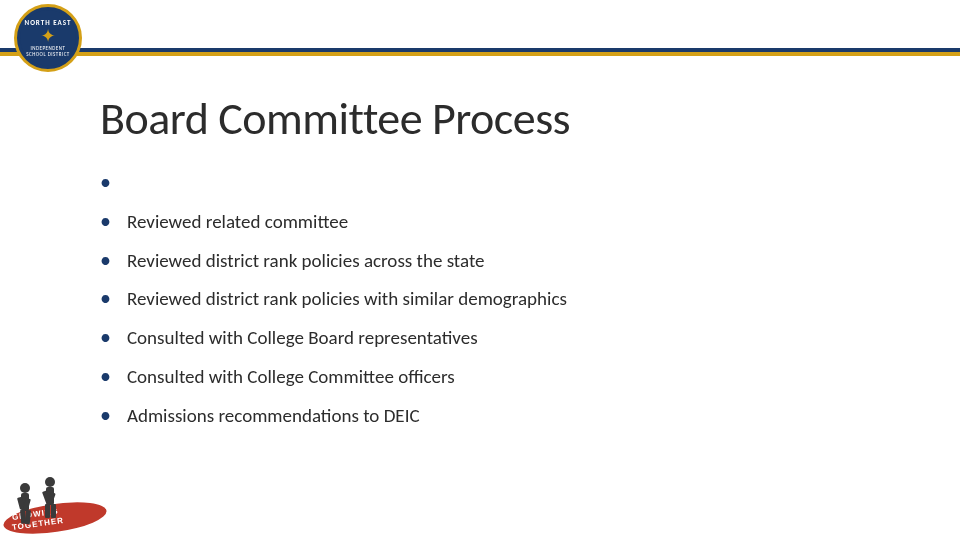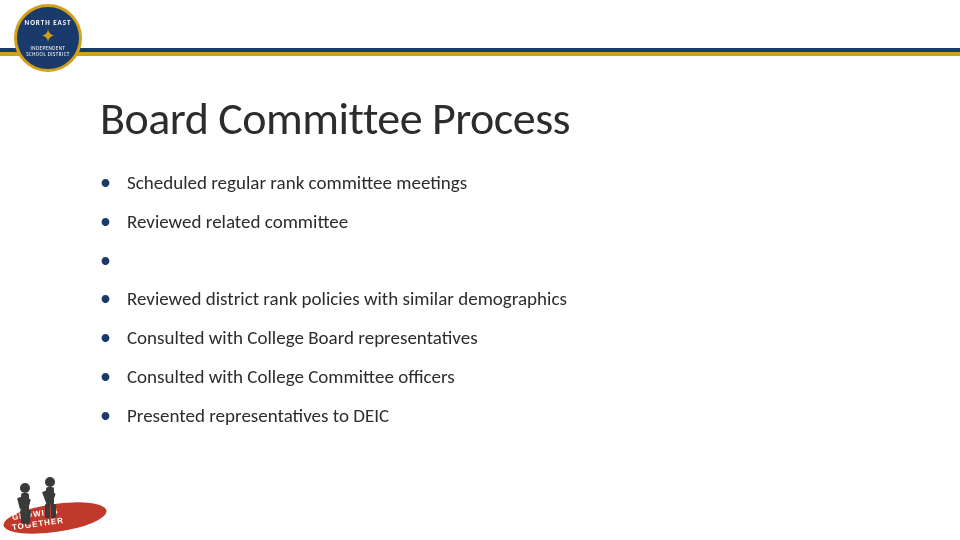--- a/index.html
+++ b/index.html
@@ -168,44 +168,44 @@
     </div>
   </div>
 </div>
 
 <div class="main-content">
   <h1 class="slide-title">Board Committee Process</h1>
 
   <ul class="bullet-list">
     <li>
       <span class="bullet-dot">•</span>
-      <span>Scheduled regular rank committee meetings</span>
     </li>
     <li>
       <span class="bullet-dot">•</span>
       <span>Reviewed related committee</span>
     </li>
     <li>
       <span class="bullet-dot">•</span>
+      <span>Reviewed district rank policies across the state</span>
     </li>
     <li>
       <span class="bullet-dot">•</span>
       <span>Reviewed district rank policies with similar demographics</span>
     </li>
     <li>
       <span class="bullet-dot">•</span>
       <span>Consulted with College Board representatives</span>
     </li>
     <li>
       <span class="bullet-dot">•</span>
       <span>Consulted with College Committee officers</span>
     </li>
     <li>
       <span class="bullet-dot">•</span>
-      <span>Presented representatives to DEIC</span>
+      <span>Admissions recommendations to DEIC</span>
     </li>
   </ul>
 </div>
 
 <div class="bottom-image">
   <div class="growing-badge">
 
     <svg width="130" height="110" viewBox="0 0 130 110" style="position:absolute;bottom:0;left:0;">
 
       <ellipse cx="55" cy="88" rx="52" ry="14" fill="#c0392b" transform="rotate(-8, 55, 88)"></ellipse>

